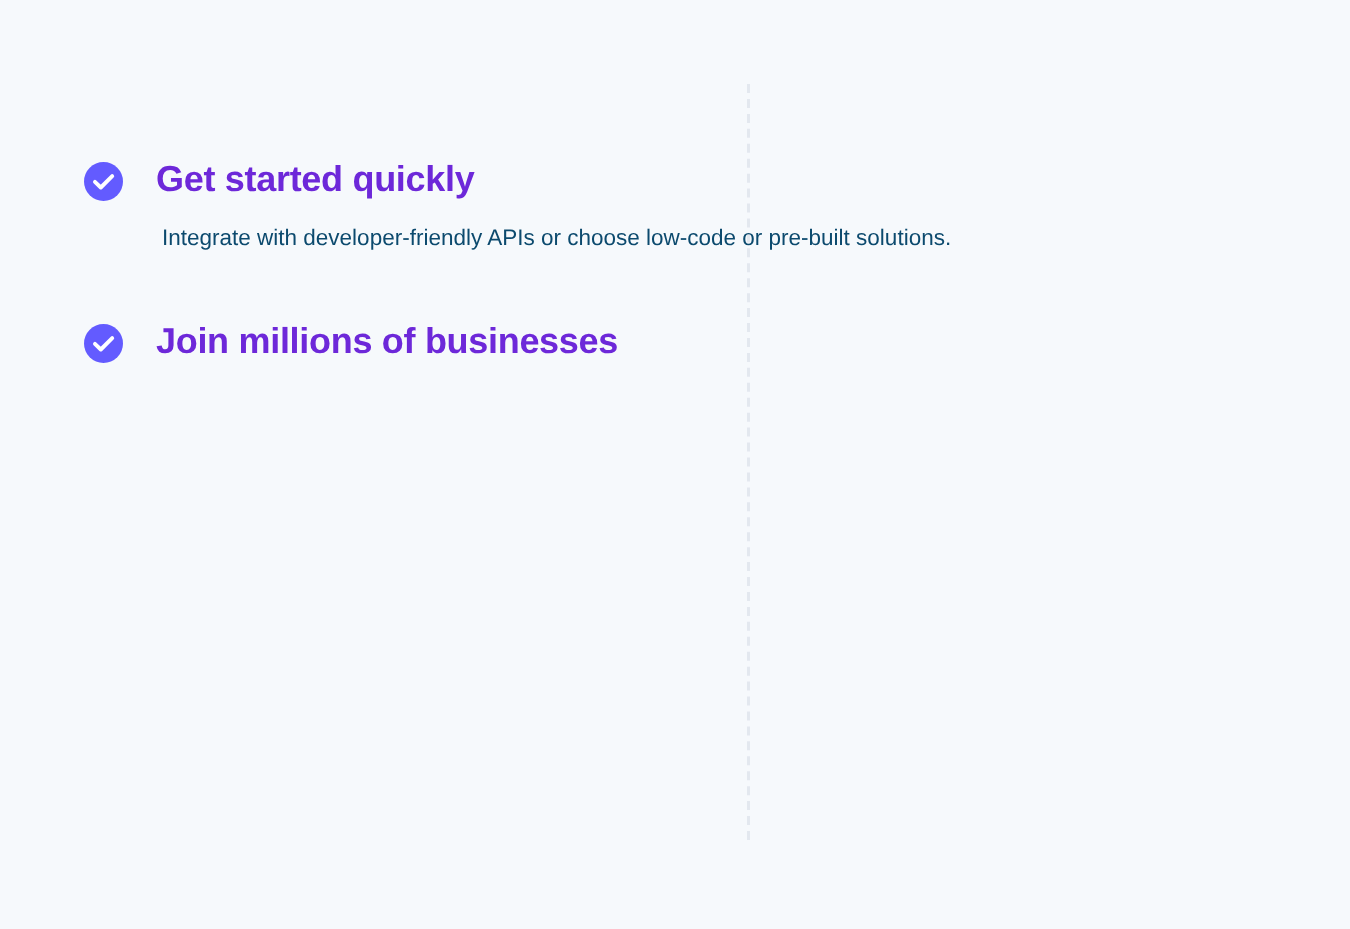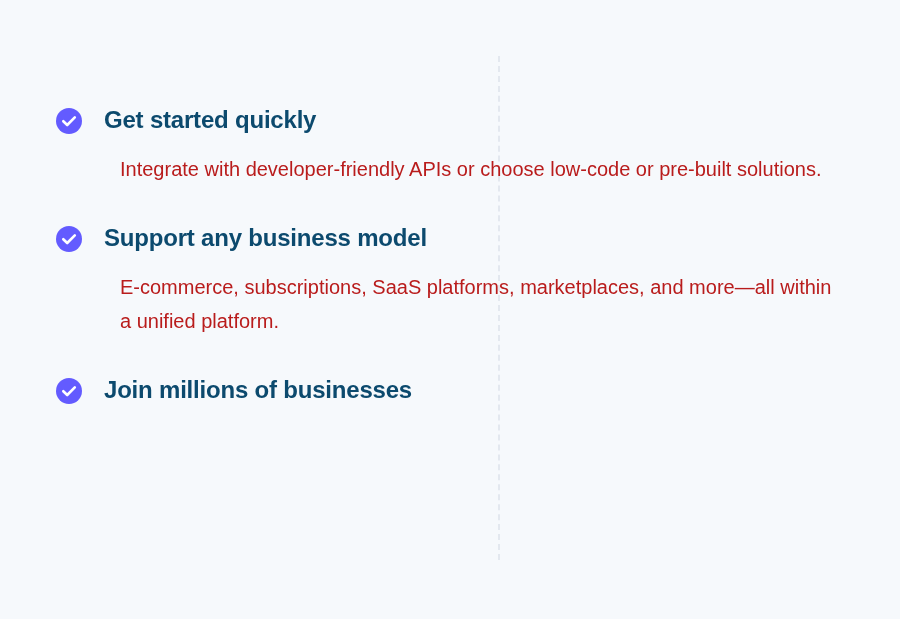--- a/index.html
+++ b/index.html
@@ -66,30 +66,30 @@
     width: 26px;
     height: 26px;
   }
 
   .feature-title {
     margin: 0 0 6px 0;
     font-size: 24px;
     line-height: 32px;
     font-weight: 700;
     letter-spacing: -0.2px;
-    color: #0c4a6e;
+    color: #6d28d9;
     font-family: "Liberation Sans", sans-serif;
   }
 
   .feature-desc {
-    margin: 16px;
-    font-size: 20px;
+    margin: 4px;
+    font-size: 15px;
     line-height: 34px;
     font-weight: 400;
-    color: #b91c1c;
+    color: #0c4a6e;
     max-width: 755px;
     font-family: "Liberation Sans", sans-serif;
   }
 </style>
 </head>
 <body>
 
 <div class="panel">
 
   <div class="divider"></div>
@@ -100,30 +100,20 @@
       <span class="check-icon">
         <svg viewBox="0 0 26 26" xmlns="http://www.w3.org/2000/svg">
           <circle cx="13" cy="13" r="13" fill="#635bff"></circle>
           <path d="M7.3 13.2 L11.2 17.0 L18.8 9.4" fill="none" stroke="#ffffff" stroke-width="2.6" stroke-linecap="round" stroke-linejoin="round"></path>
         </svg>
       </span>
       <h3 class="feature-title">Get started quickly</h3>
       <p class="feature-desc">Integrate with developer-friendly APIs or choose low-code or pre-built solutions.</p>
     </li>
 
-    <li class="feature-item">
-      <span class="check-icon">
-        <svg viewBox="0 0 26 26" xmlns="http://www.w3.org/2000/svg">
-          <circle cx="13" cy="13" r="13" fill="#635bff"></circle>
-          <path d="M7.3 13.2 L11.2 17.0 L18.8 9.4" fill="none" stroke="#ffffff" stroke-width="2.6" stroke-linecap="round" stroke-linejoin="round"></path>
-        </svg>
-      </span>
-      <h3 class="feature-title">Support any business model</h3>
-      <p class="feature-desc">E-commerce, subscriptions, SaaS platforms, marketplaces, and more—all within a unified platform.</p>
-    </li>
 
     <li class="feature-item">
       <span class="check-icon">
         <svg viewBox="0 0 26 26" xmlns="http://www.w3.org/2000/svg">
           <circle cx="13" cy="13" r="13" fill="#635bff"></circle>
           <path d="M7.3 13.2 L11.2 17.0 L18.8 9.4" fill="none" stroke="#ffffff" stroke-width="2.6" stroke-linecap="round" stroke-linejoin="round"></path>
         </svg>
       </span>
       <h3 class="feature-title">Join millions of businesses</h3>
     </li>

